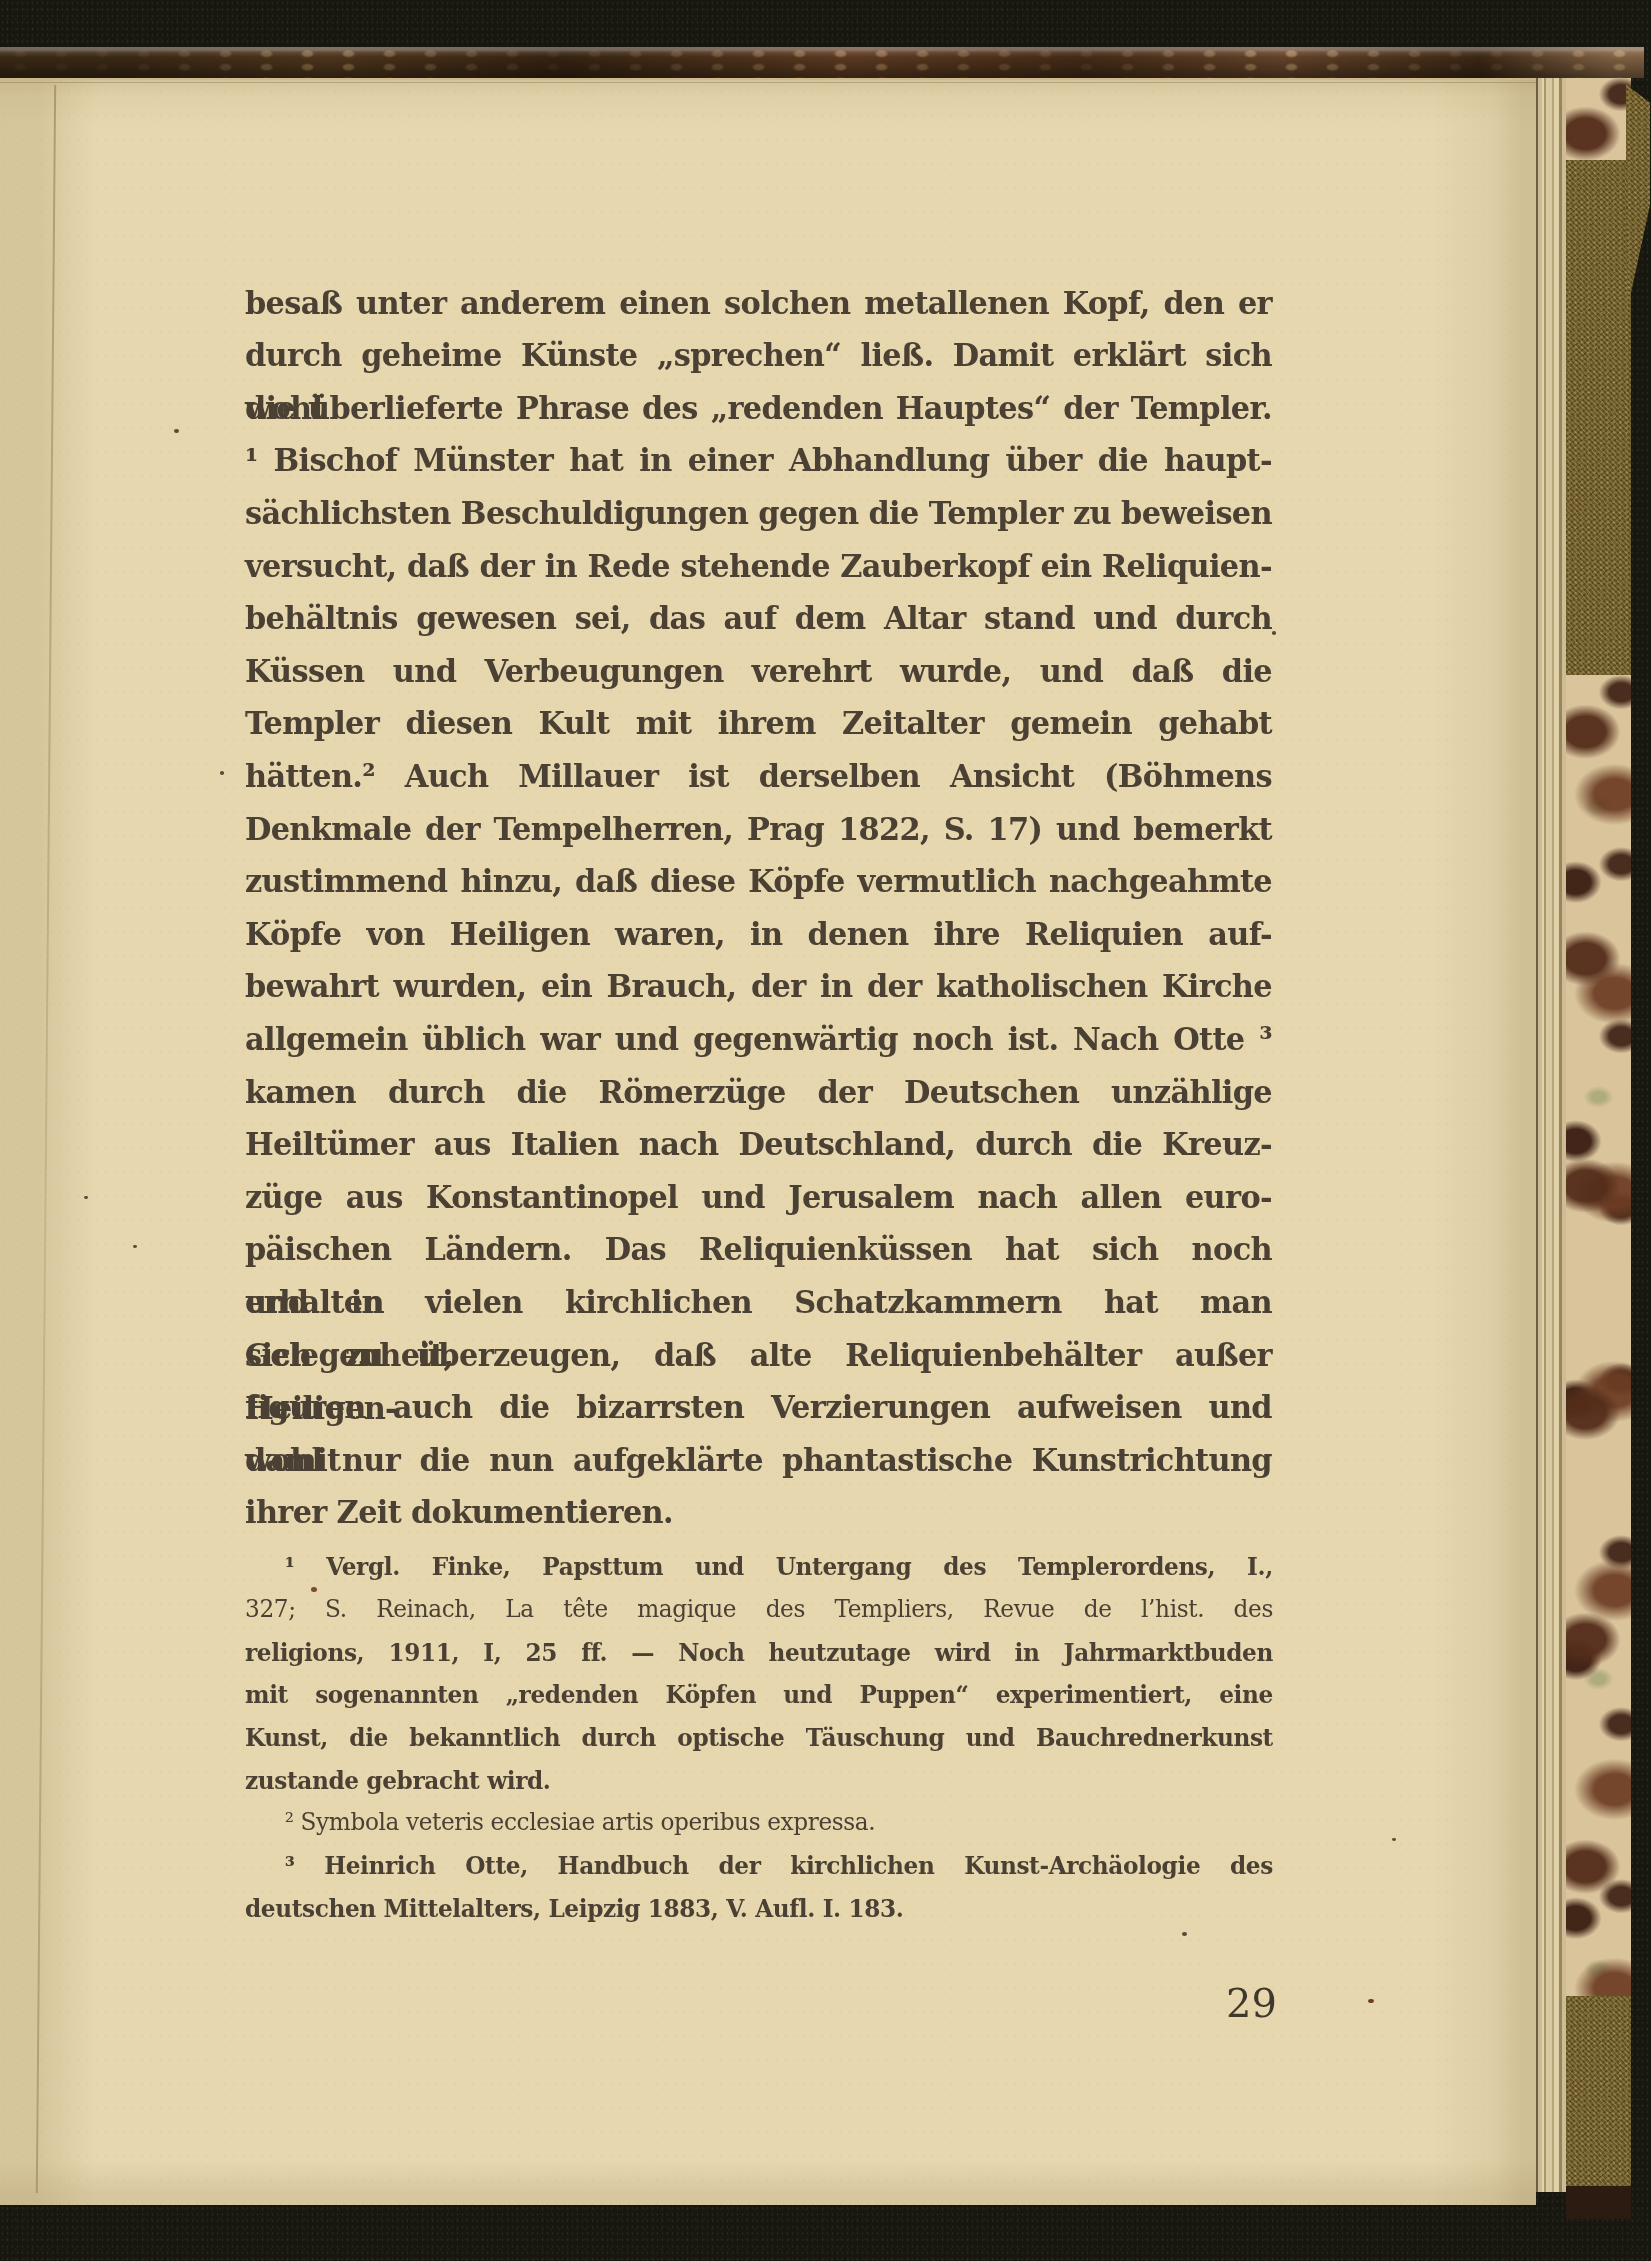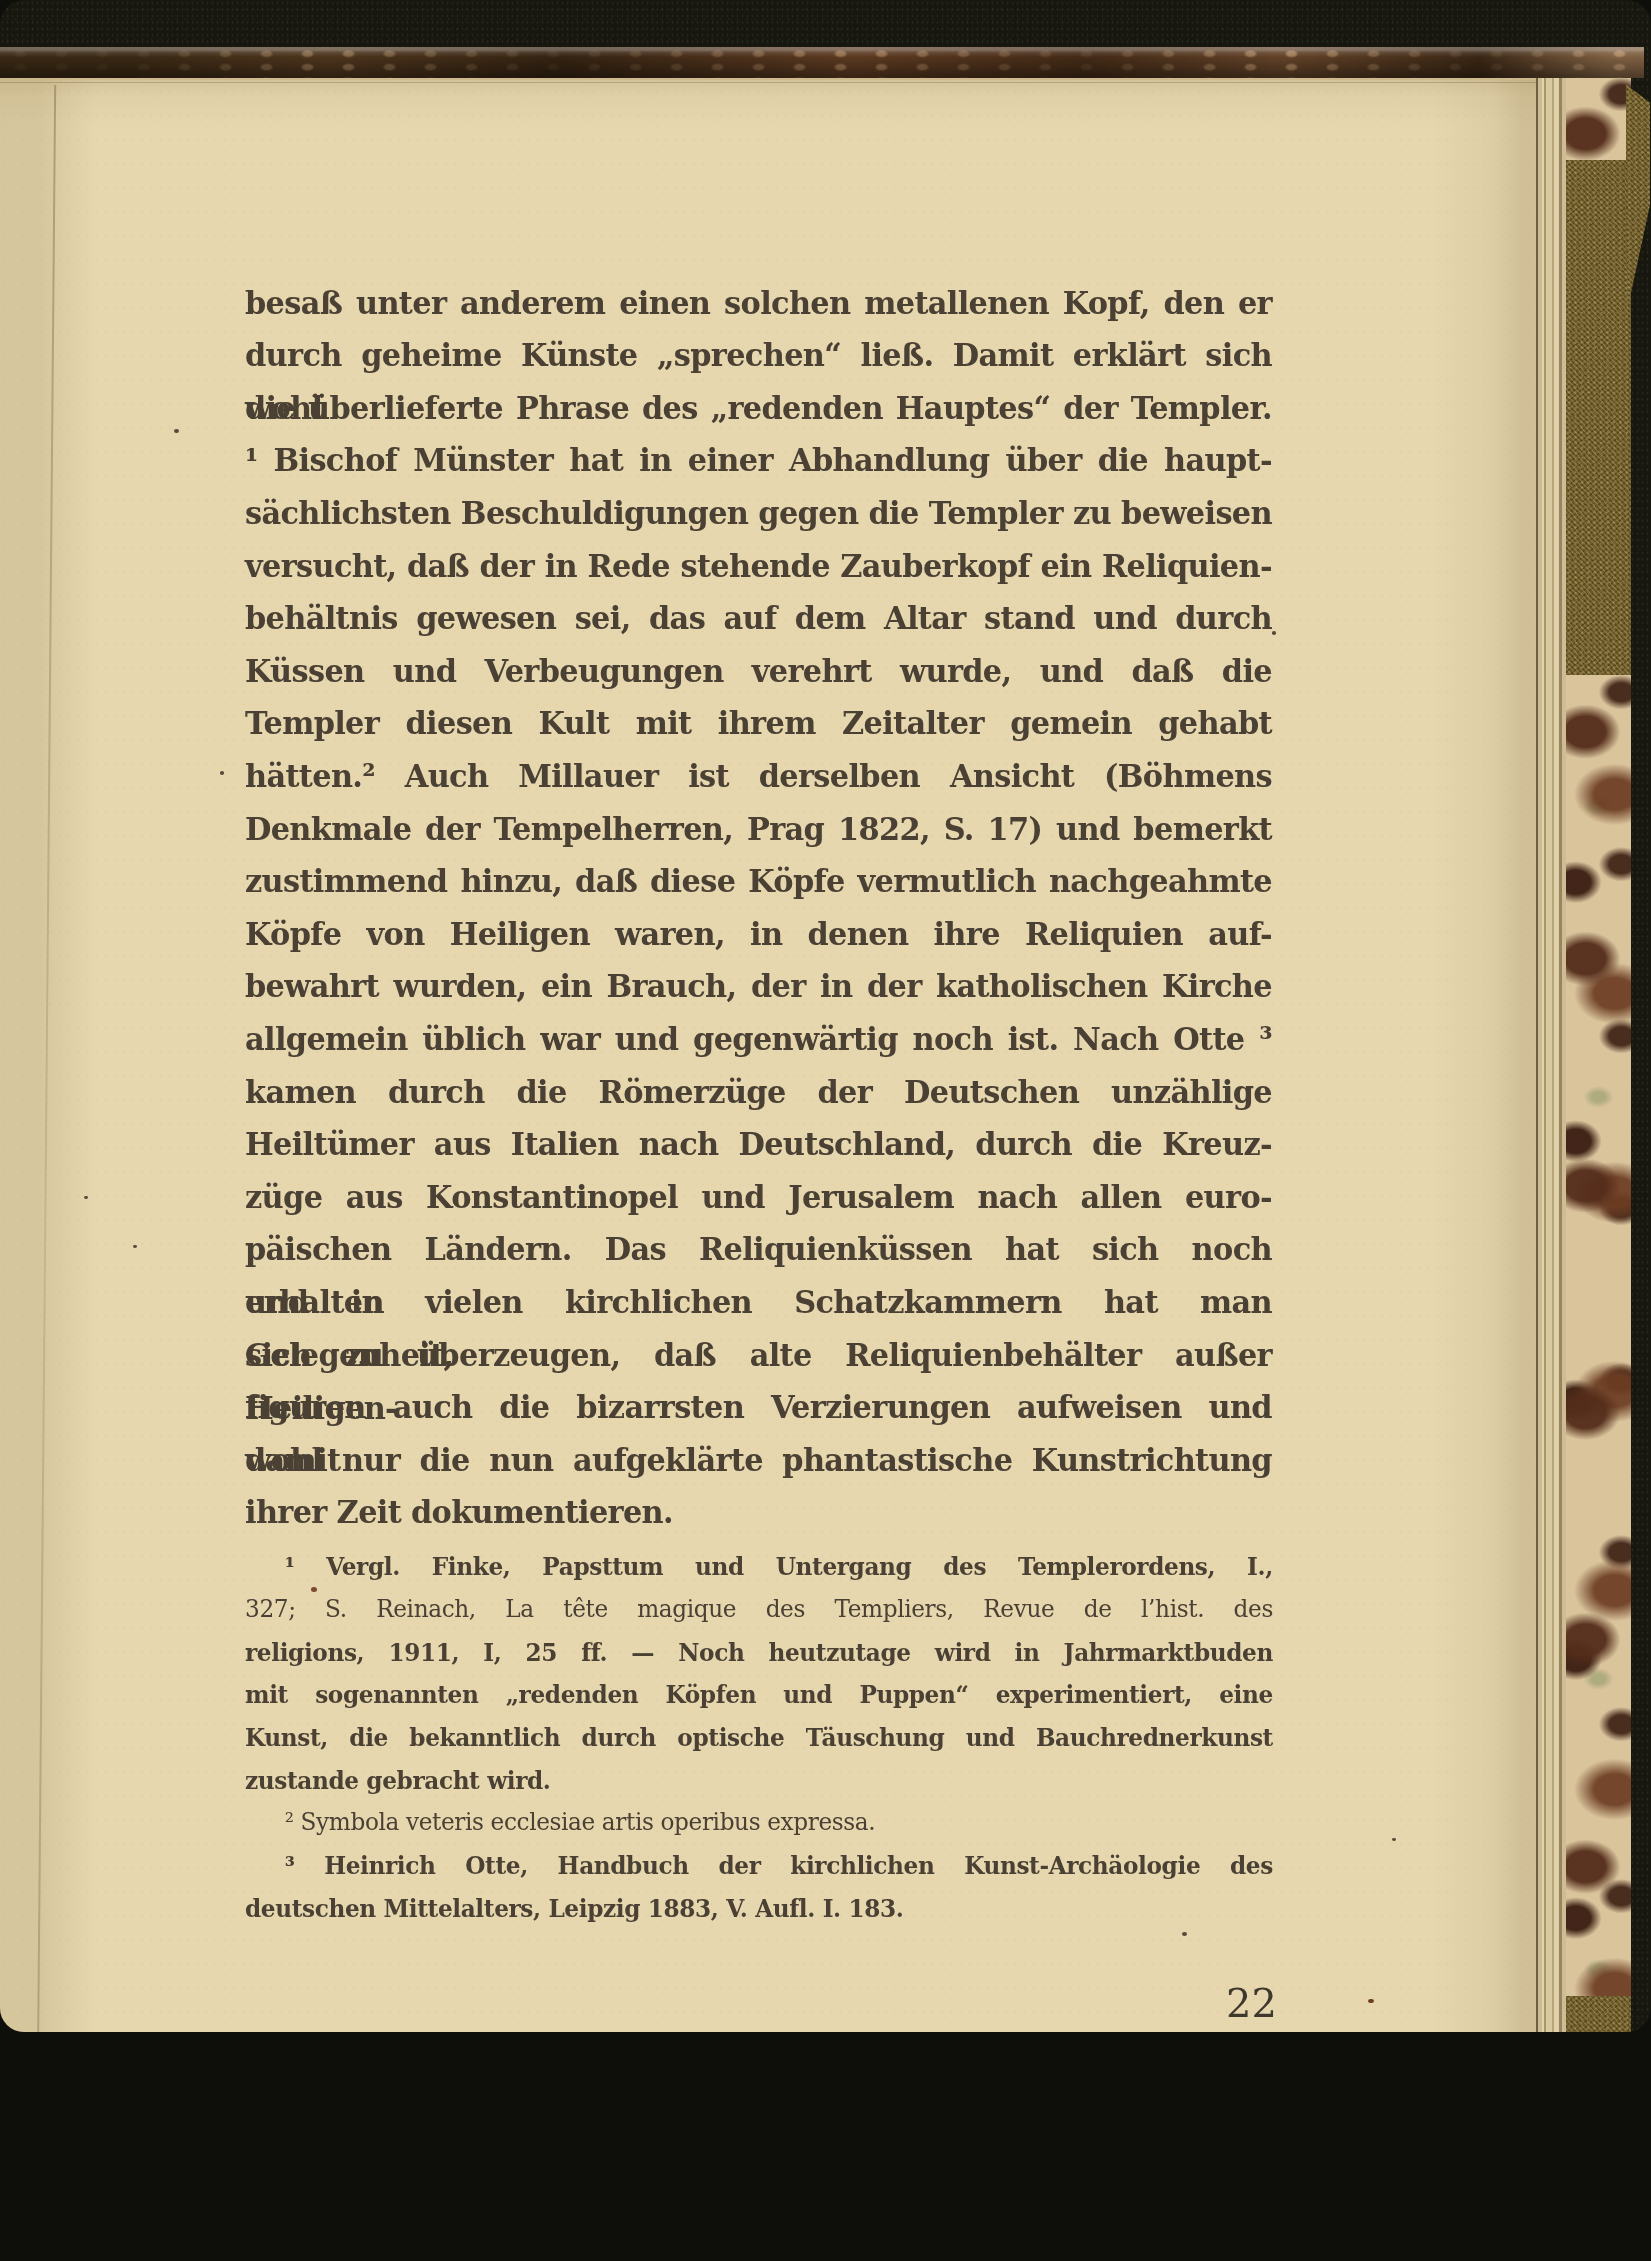--- a/index.html
+++ b/index.html
@@ -1,25 +1,24 @@
 <!DOCTYPE html>
 <html style="font-size:11.4px"><head>
 <meta charset="utf-8">
 <style>
   html,body { margin:0; padding:0; background:#0e0e0b; }
   #root {
-    position:relative; width:1651px; height:2032px; overflow:hidden;
+    position:relative; width:1651px; height:2261px; overflow:hidden;
     background-color:#17170f;
     background-image:
       radial-gradient(rgba(165,170,145,0.10) 0.7px, transparent 1.2px),
       radial-gradient(rgba(120,135,100,0.08) 0.7px, transparent 1.4px);
     background-size: 5px 6.4px, 8.5px 10px;
     background-position: 0 0, 2.8px 4.3px;
     font-family:"DejaVu Serif", serif;
-    border-radius:24px;
   }
   
   .top-strip {
     position:absolute; left:0; top:47px; width:1644px; height:31px;
     background-color:#352818;
     background-image:
       linear-gradient(180deg, rgba(255,255,255,.30) 0 2.8px, rgba(255,255,255,.10) 5.7px, rgba(0,0,0,0) 10px, rgba(0,0,0,.38) 30px),
       linear-gradient(90deg, rgba(58,40,20,.92) 0 8%, rgba(95,62,32,.55) 20%, rgba(52,34,17,.92) 34%, rgba(122,72,40,.55) 52%, rgba(68,42,22,.88) 66%, rgba(142,92,56,.50) 78%, rgba(58,38,20,.9) 90%, rgba(165,125,88,.65) 98%),
       radial-gradient(ellipse 10px 5.7px, rgba(228,198,152,.75) 40%, transparent 72%);
     background-size:100% 100%, 100% 100%, 41px 13.5px;
@@ -164,16 +163,16 @@
       <div class="fn-line al-just antiqua" style="top: 1588px;">327; S. Reinach, La tête magique des Templiers, Revue de l’hist. des</div>
       <div class="fn-line al-just" style="top: 1631px;">religions, 1911, I, 25 ff. — Noch heutzutage wird in Jahrmarktbuden</div>
       <div class="fn-line al-just" style="top: 1673px;">mit sogenannten „redenden Köpfen und Puppen“ experimentiert, eine</div>
       <div class="fn-line al-just" style="top: 1716px;">Kunst, die bekanntlich durch optische Täuschung und Bauchrednerkunst</div>
       <div class="fn-line al-left" style="top: 1759px;">zustande gebracht wird.</div>
       <div class="fn-line al-left indent-f antiqua" style="top: 1801px;">² Symbola veteris ecclesiae artis operibus expressa.</div>
       <div class="fn-line al-just indent-f" style="top: 1844px;">³ Heinrich Otte, Handbuch der kirchlichen Kunst-Archäologie des</div>
       <div class="fn-line al-left" style="top: 1887px;">deutschen Mittelalters, Leipzig 1883, V. Aufl. I. 183.</div>
     </div>
 
-  <div class="page-number">22</div>
+  <div class="page-number">29</div>
 
 </div>
 
 
 </body></html>

